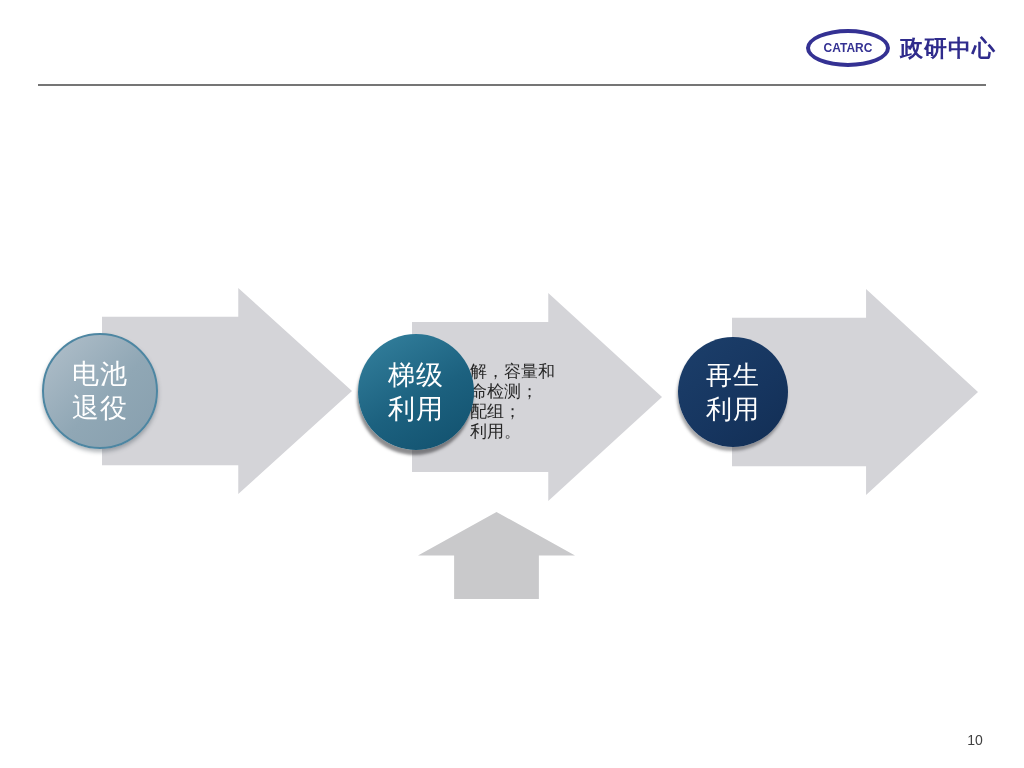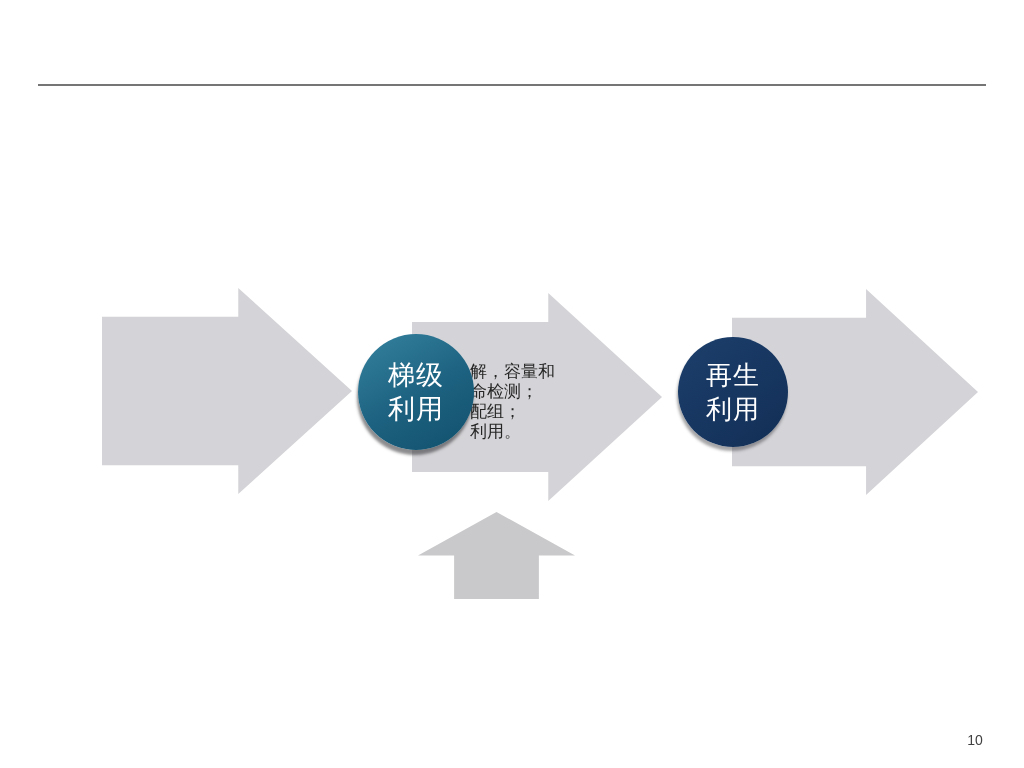--- a/index.html
+++ b/index.html
@@ -82,35 +82,43 @@
   .page-number{
     position:absolute;left:960px;top:732px;width:30px;
     font-size:14px;color:#404040;text-align:center;
   }
 </style>
 </head>
 <body>
 
 <div class="slide">
 
+  <div class="logo">
+    <div class="logo-oval">
+      <span>CATARC</span>
+    </div>
+    <div class="logo-org">政研中心</div>
+  </div>
   <div class="title-rule"></div>
 
   <div class="big-arrow arrow1"></div>
   <div class="big-arrow arrow2"></div>
   <div class="big-arrow arrow3"></div>
 
 
   <div class="arrow-text at2">
     <div class="line">解，容量和</div>
     <div class="line">命检测；</div>
     <div class="line">配组；</div>
     <div class="line">利用。</div>
   </div>
 
 
+  <div class="circle c1">电池
+退役</div>
   <div class="circle c2">梯级
 利用</div>
   <div class="circle c3">再生
 利用</div>
 
   <div class="small-arrow"></div>
 
   <div class="page-number">10</div>
 
 </div>

